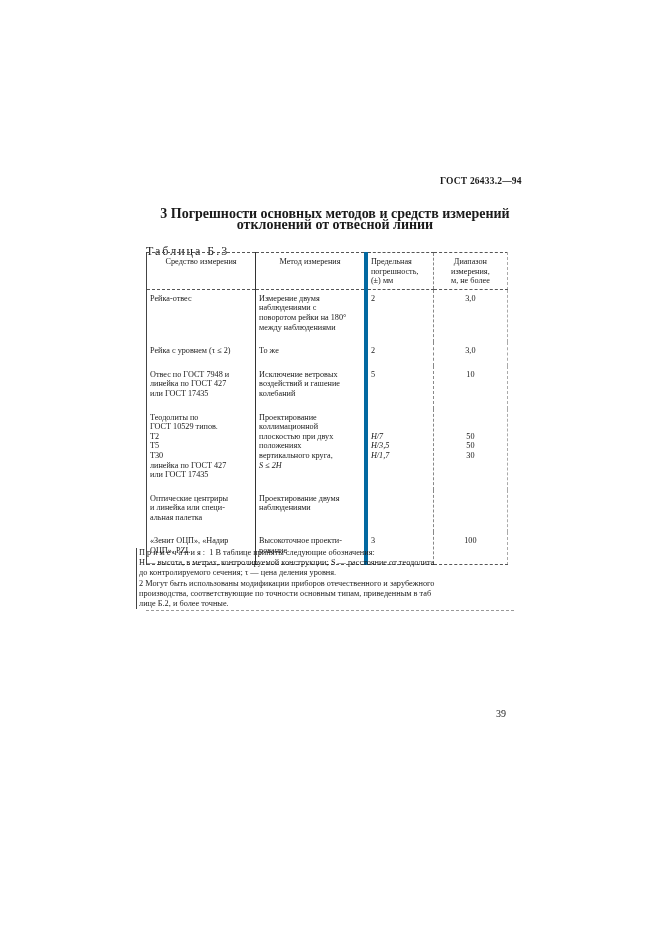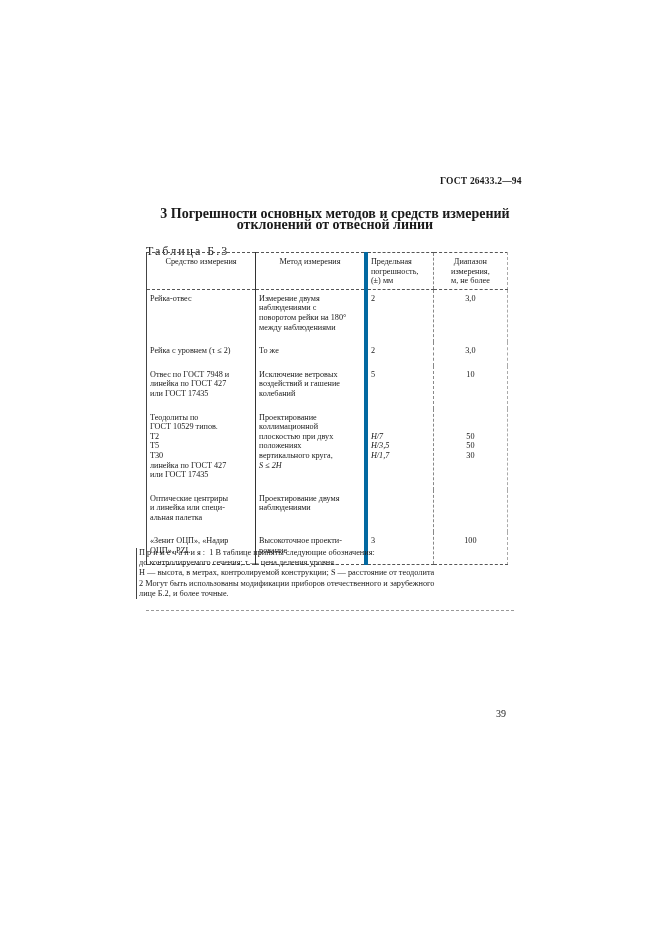--- a/index.html
+++ b/index.html
@@ -182,20 +182,21 @@
       </td>
     </tr>
   </tbody>
 </table>
 
 <div class="abs notes">
   <div>
     <span class="spaced">Примечания:</span>
     <span>1 В таблице приняты следующие обозначения:</span>
   </div>
+  <div>H — высота, в метрах, контролируемой конструкции; S — расстояние от теодолита</div>
   <div>до контролируемого сечения; τ — цена деления уровня.</div>
-  <div>H — высота, в метрах, контролируемой конструкции; S — расстояние от теодолита</div>
   <div>2 Могут быть использованы модификации приборов отечественного и зарубежного</div>
+  <div>производства, соответствующие по точности основным типам, приведенным в таб</div>
   <div>лице Б.2, и более точные.</div>
 </div>
 <div class="abs notes-bottom"></div>
 
 <div class="abs page-num">39</div>
 
 </body></html>

